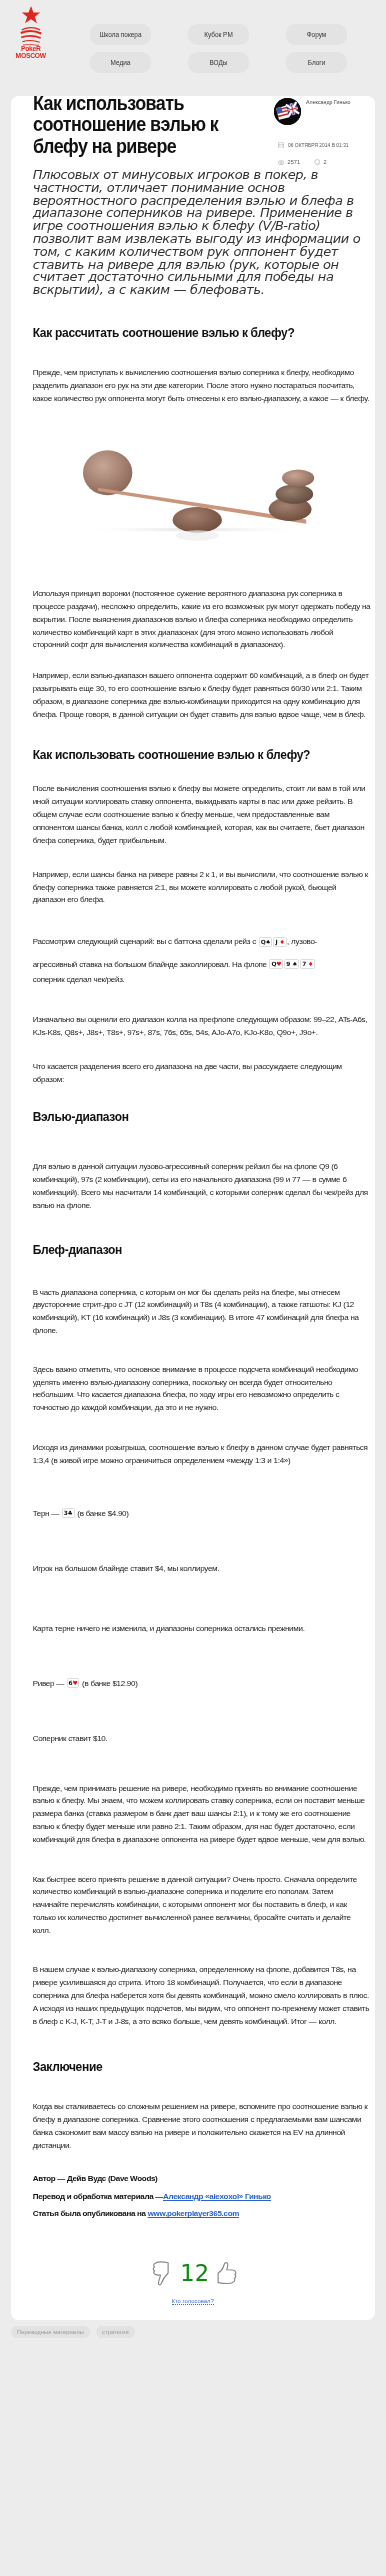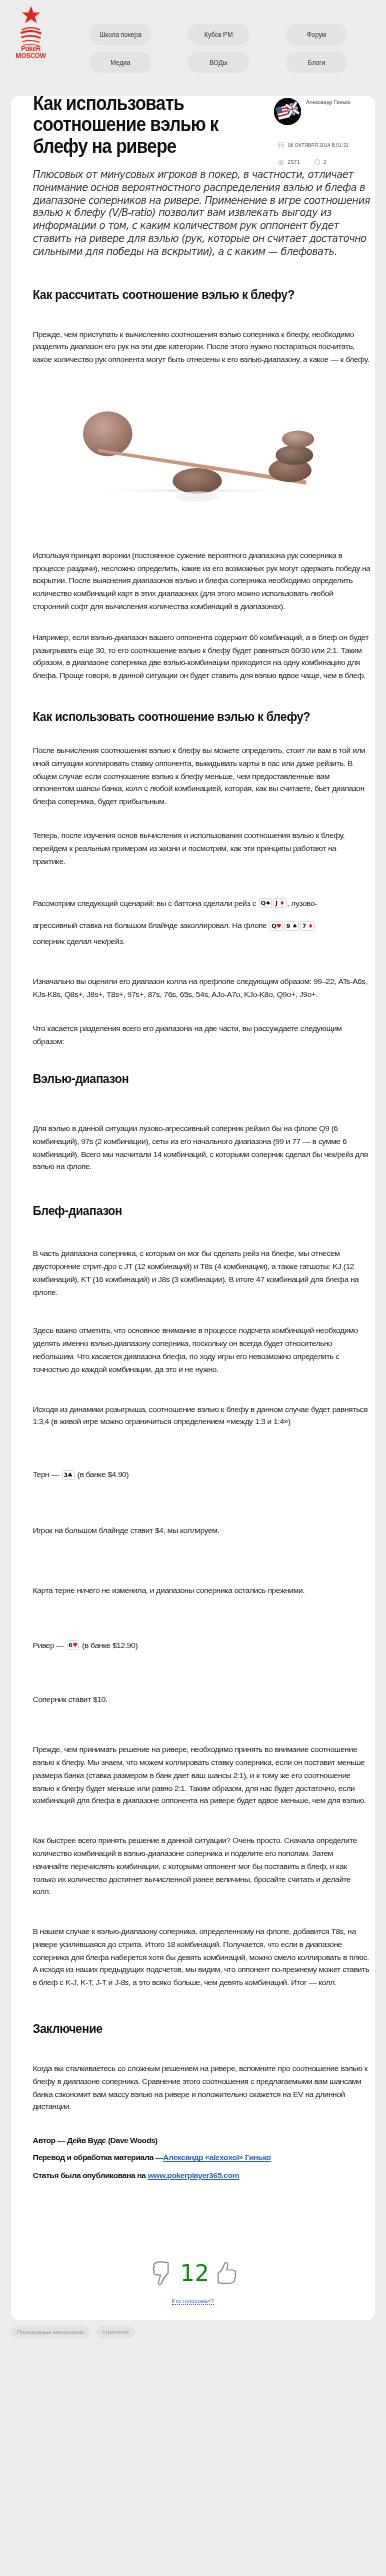--- a/index.html
+++ b/index.html
@@ -21,21 +21,21 @@
   .author { position: absolute; left: 263px; top: 0; width: 97px; height: 75px; }
   .avatar { position: absolute; left: 0px; top: 2.1px; width: 27px; height: 27px; border-radius: 50%; background: #111; overflow: hidden; }
   .author-name { position: absolute; left: 32px; top: 2.7px; font-size: 5.9px; color: #444; white-space: nowrap; transform-origin: left; transform: scaleX(0.9); }
   .meta-date { position: absolute; left: 4.3px; top: 46px; font-size: 5.6px; color: #555; display: flex; align-items: center; gap: 4.3px; white-space: nowrap; }
   .meta-date .txt { transform-origin: left; transform: scaleX(0.88); display: inline-block; }
   .meta-stats { position: absolute; left: 4.3px; top: 63px; font-size: 5.6px; color: #555; display: flex; align-items: center; gap: 3.2px; }
   .meta-stats .gap { width: 7.5px; }
 
   .content { position: absolute; left: 22px; top: 73px; width: 338px; }
   .p { font-size: 8px; line-height: 12.8px; color: #222; letter-spacing: -0.3px; word-spacing: 0.2px; margin-bottom: 24px; }
-  .p.lead { font-style: italic; color: #333; font-family: "DejaVu Sans", sans-serif; font-size: 10px; letter-spacing: -0.4px; line-height: 12.8px; }
+  .p.lead { font-style: italic; color: #333; font-family: "DejaVu Sans", sans-serif; font-size: 13px; letter-spacing: -0.4px; line-height: 12.8px; }
   .h { font-weight: bold; font-size: 12px; color: #111; letter-spacing: -0.3px; margin-bottom: 24px; }
   .imgwrap { height: 156px; margin: -5.4px 0 21.5px 0; position: relative; }
   .imgwrap svg { position: absolute; left: 21.5px; top: 0; }
 
   .card-chip { display: inline-block; border: 0.5px solid #ddd; border-radius: 1.6px; padding: 0 1.1px; font-weight: bold; font-size: 5.9px; line-height: 8px; background: #fff; vertical-align: 0.5px; margin: 0 0.5px; font-family: "DejaVu Sans", sans-serif; }
   .card-chip .s { font-weight: normal; }
   .red { color: #e0141b; }
   .blk { color: #111; }
 
   .footline { font-weight: bold; font-size: 8px; color: #111; letter-spacing: -0.3px; margin-bottom: 8.6px; }
@@ -162,21 +162,21 @@
         <ellipse cx="440" cy="183" rx="40" ry="22" fill="url(#g2)"></ellipse>
         <ellipse cx="448" cy="155" rx="35" ry="18" fill="url(#g3)"></ellipse>
         <ellipse cx="455" cy="125" rx="30" ry="16" fill="url(#g1)"></ellipse>
       </svg>
     </div>
 
     <p class="p" style="margin-bottom:18px">Используя принцип воронки (постоянное сужение вероятного диапазона рук соперника в процессе раздачи), несложно определить, какие из его возможных рук могут одержать победу на вскрытии. После выяснения диапазонов вэлью и блефа соперника необходимо определить количество комбинаций карт в этих диапазонах (для этого можно использовать любой сторонний софт для вычисления количества комбинаций в диапазонах).</p>
     <p class="p" style="margin-bottom:27px">Например, если вэлью-диапазон вашего оппонента содержит 60 комбинаций, а в блеф он будет разыгрывать еще 30, то его соотношение вэлью к блефу будет равняться 60/30 или 2:1. Таким образом, в диапазоне соперника две вэлью-комбинации приходится на одну комбинацию для блефа. Проще говоря, в данной ситуации он будет ставить для вэлью вдвое чаще, чем в блеф.</p>
     <h3 class="h" style="margin-bottom:21px">Как использовать соотношение вэлью к блефу?</h3>
     <p class="p" style="margin-bottom:21.5px">После вычисления соотношения вэлью к блефу вы можете определить, стоит ли вам в той или иной ситуации коллировать ставку оппонента, выкидывать карты в пас или даже рейзить. В общем случае если соотношение вэлью к блефу меньше, чем предоставленные вам оппонентом шансы банка, колл с любой комбинацией, которая, как вы считаете, бьет диапазон блефа соперника, будет прибыльным.</p>
-    <p class="p" style="margin-bottom:24px">Теперь, после изучения основ вычисления и использования соотношения вэлью к блефу, перейдем к реальным примерам из жизни и посмотрим, как эти принципы работают на практике.</p>
+    <p class="p" style="margin-bottom:24px">Например, если шансы банка на ривере равны 2 к 1, и вы вычислили, что соотношение вэлью к блефу соперника также равняется 2:1, вы можете коллировать с любой рукой, бьющей диапазон его блефа.</p>
 
     <p class="p" style="line-height:22.6px;margin-bottom:0">
       <span>Рассмотрим следующий сценарий: вы с баттона сделали рейз с</span>
       <span class="card-chip blk"><span>Q</span><span class="s">♠</span></span><span class="card-chip"><span class="blk">J</span> <span class="s red">♦</span></span><span>, лузово-</span>
       <br>
       <span>агрессивный ставка на большом блайнде заколлировал. На флопе</span>
       <span class="card-chip"><span class="blk">Q</span><span class="s red">♥</span></span><span class="card-chip blk"><span>9</span> <span class="s">♠</span></span><span class="card-chip"><span class="blk">7</span> <span class="s red">♦</span></span>
     </p>
     <p class="p" style="margin-top:-2.1px;margin-bottom:27px"> соперник сделал чек/рейз.</p>
 

